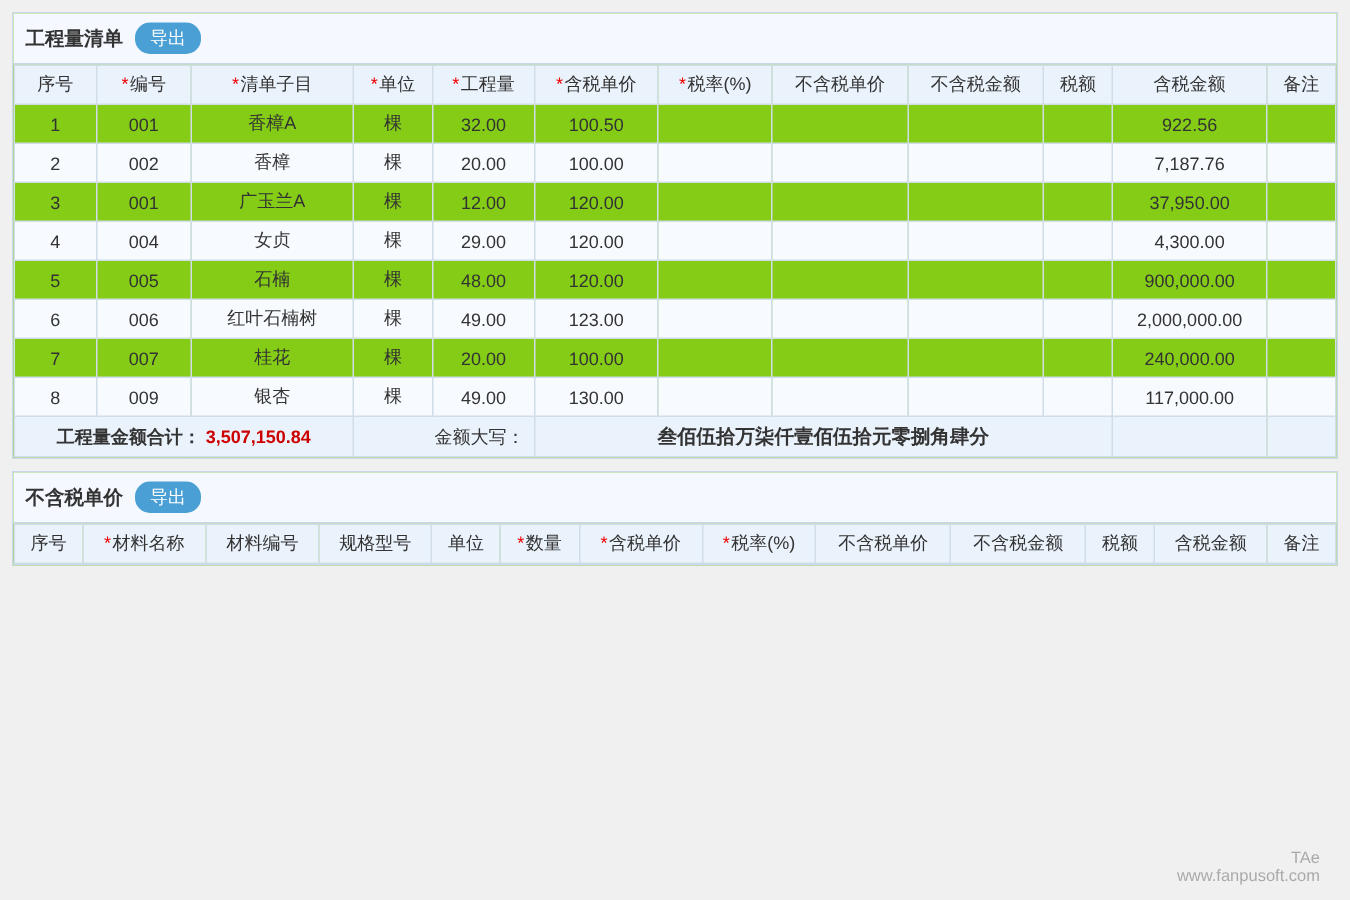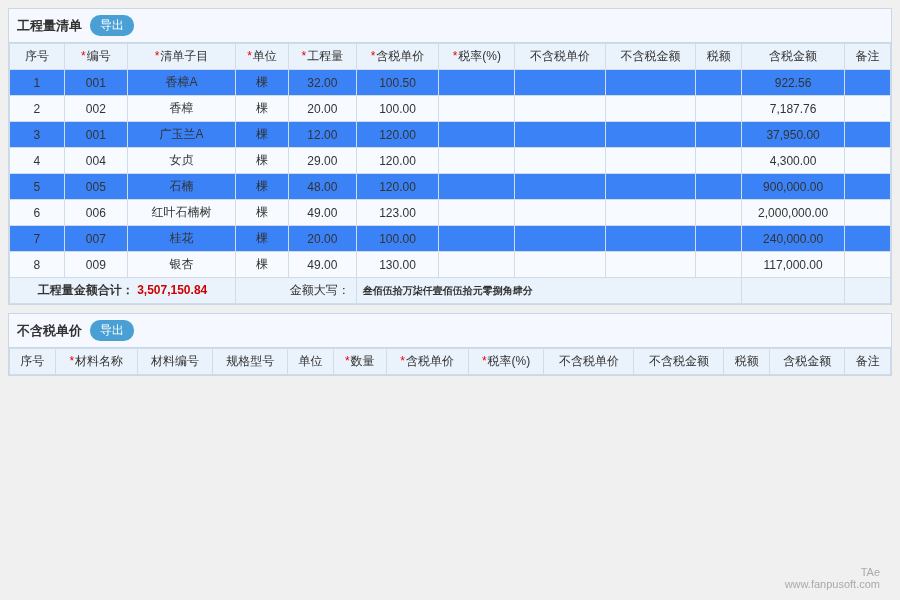--- a/index.html
+++ b/index.html
@@ -4,21 +4,21 @@
   <style>
     * { box-sizing: border-box; margin: 0; padding: 0; }
     body {
       font-family: "Microsoft YaHei", SimSun, sans-serif;
       font-size: 12px;
       background: #f0f0f0;
       padding: 8px;
       color: #333;
     }
     .section {
-      background: #3b82f6;
+      background: #84cc16;
       border: 1px solid #c8d8e8;
       margin-bottom: 8px;
     }
     .section-header {
       display: flex;
       align-items: center;
       padding: 6px 8px;
       background: #f5f9ff;
       border-bottom: 1px solid #c8d8e8;
       gap: 8px;
@@ -71,22 +71,22 @@
       font-weight: bold;
     }
     .total-label {
       font-weight: bold;
     }
     .total-value {
       color: #c00;
       font-weight: bold;
     }
     .amount-chinese {
-      text-align: left;
-      font-size: 10px;
+      text-align: center;
+      font-size: 13px;
     }
     .watermark {
       position: fixed;
       bottom: 10px;
       right: 20px;
       color: #aaa;
       font-size: 11px;
       text-align: right;
     }
   </style>

